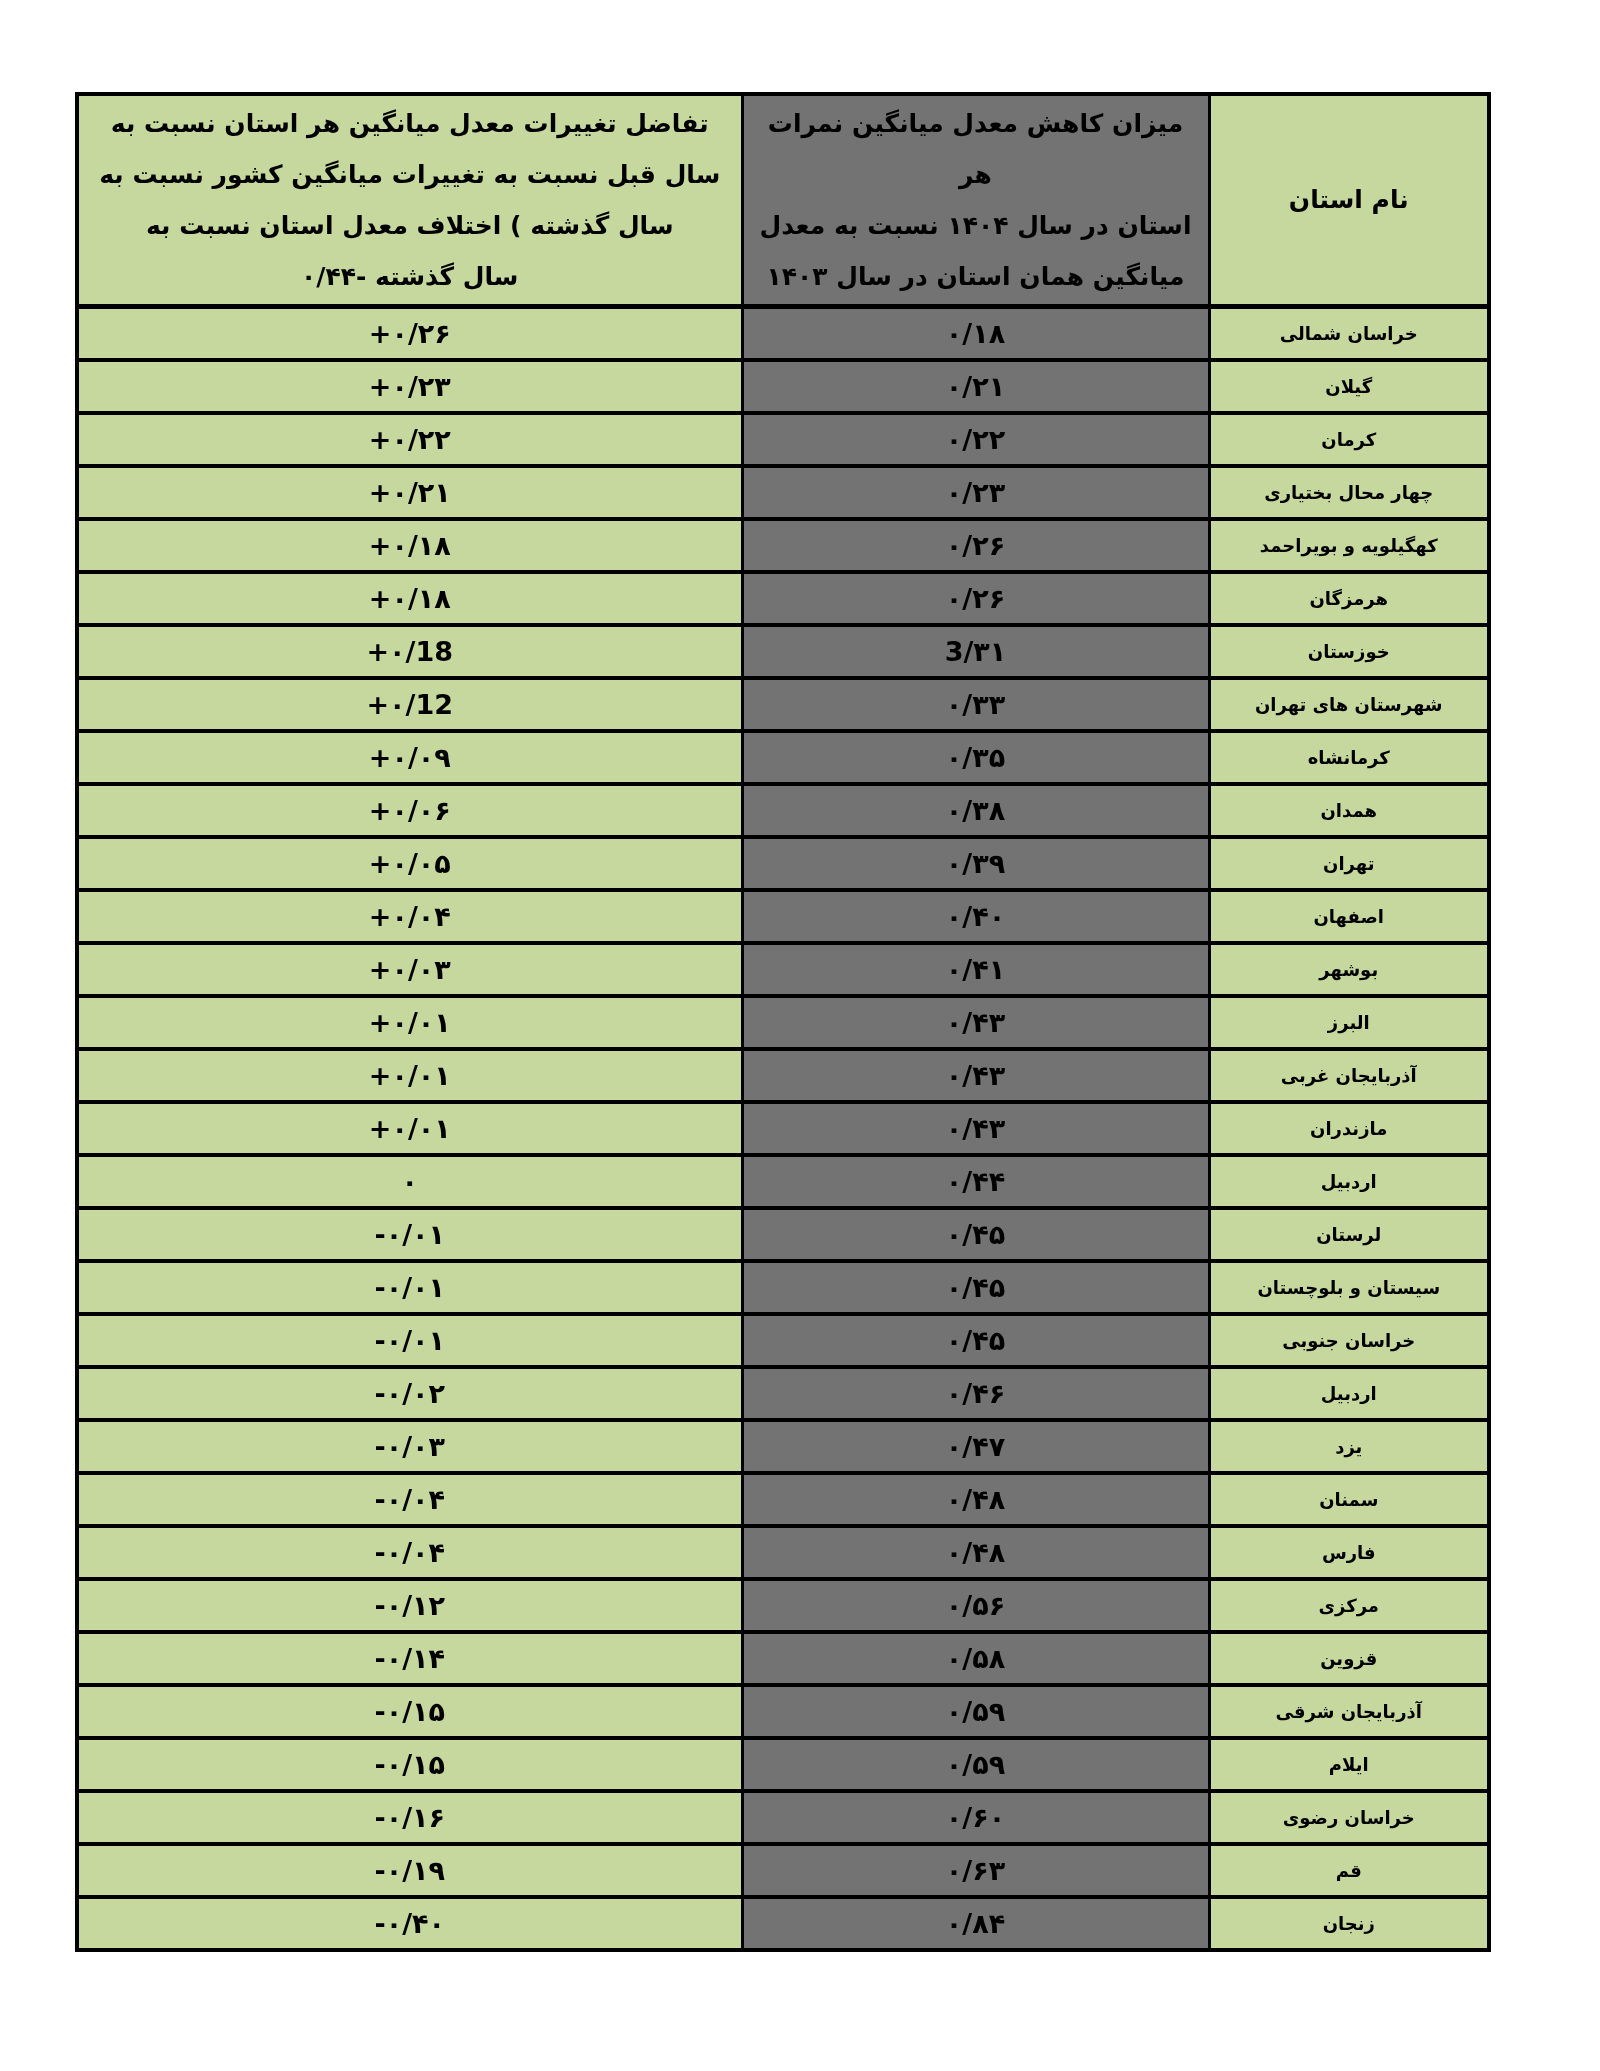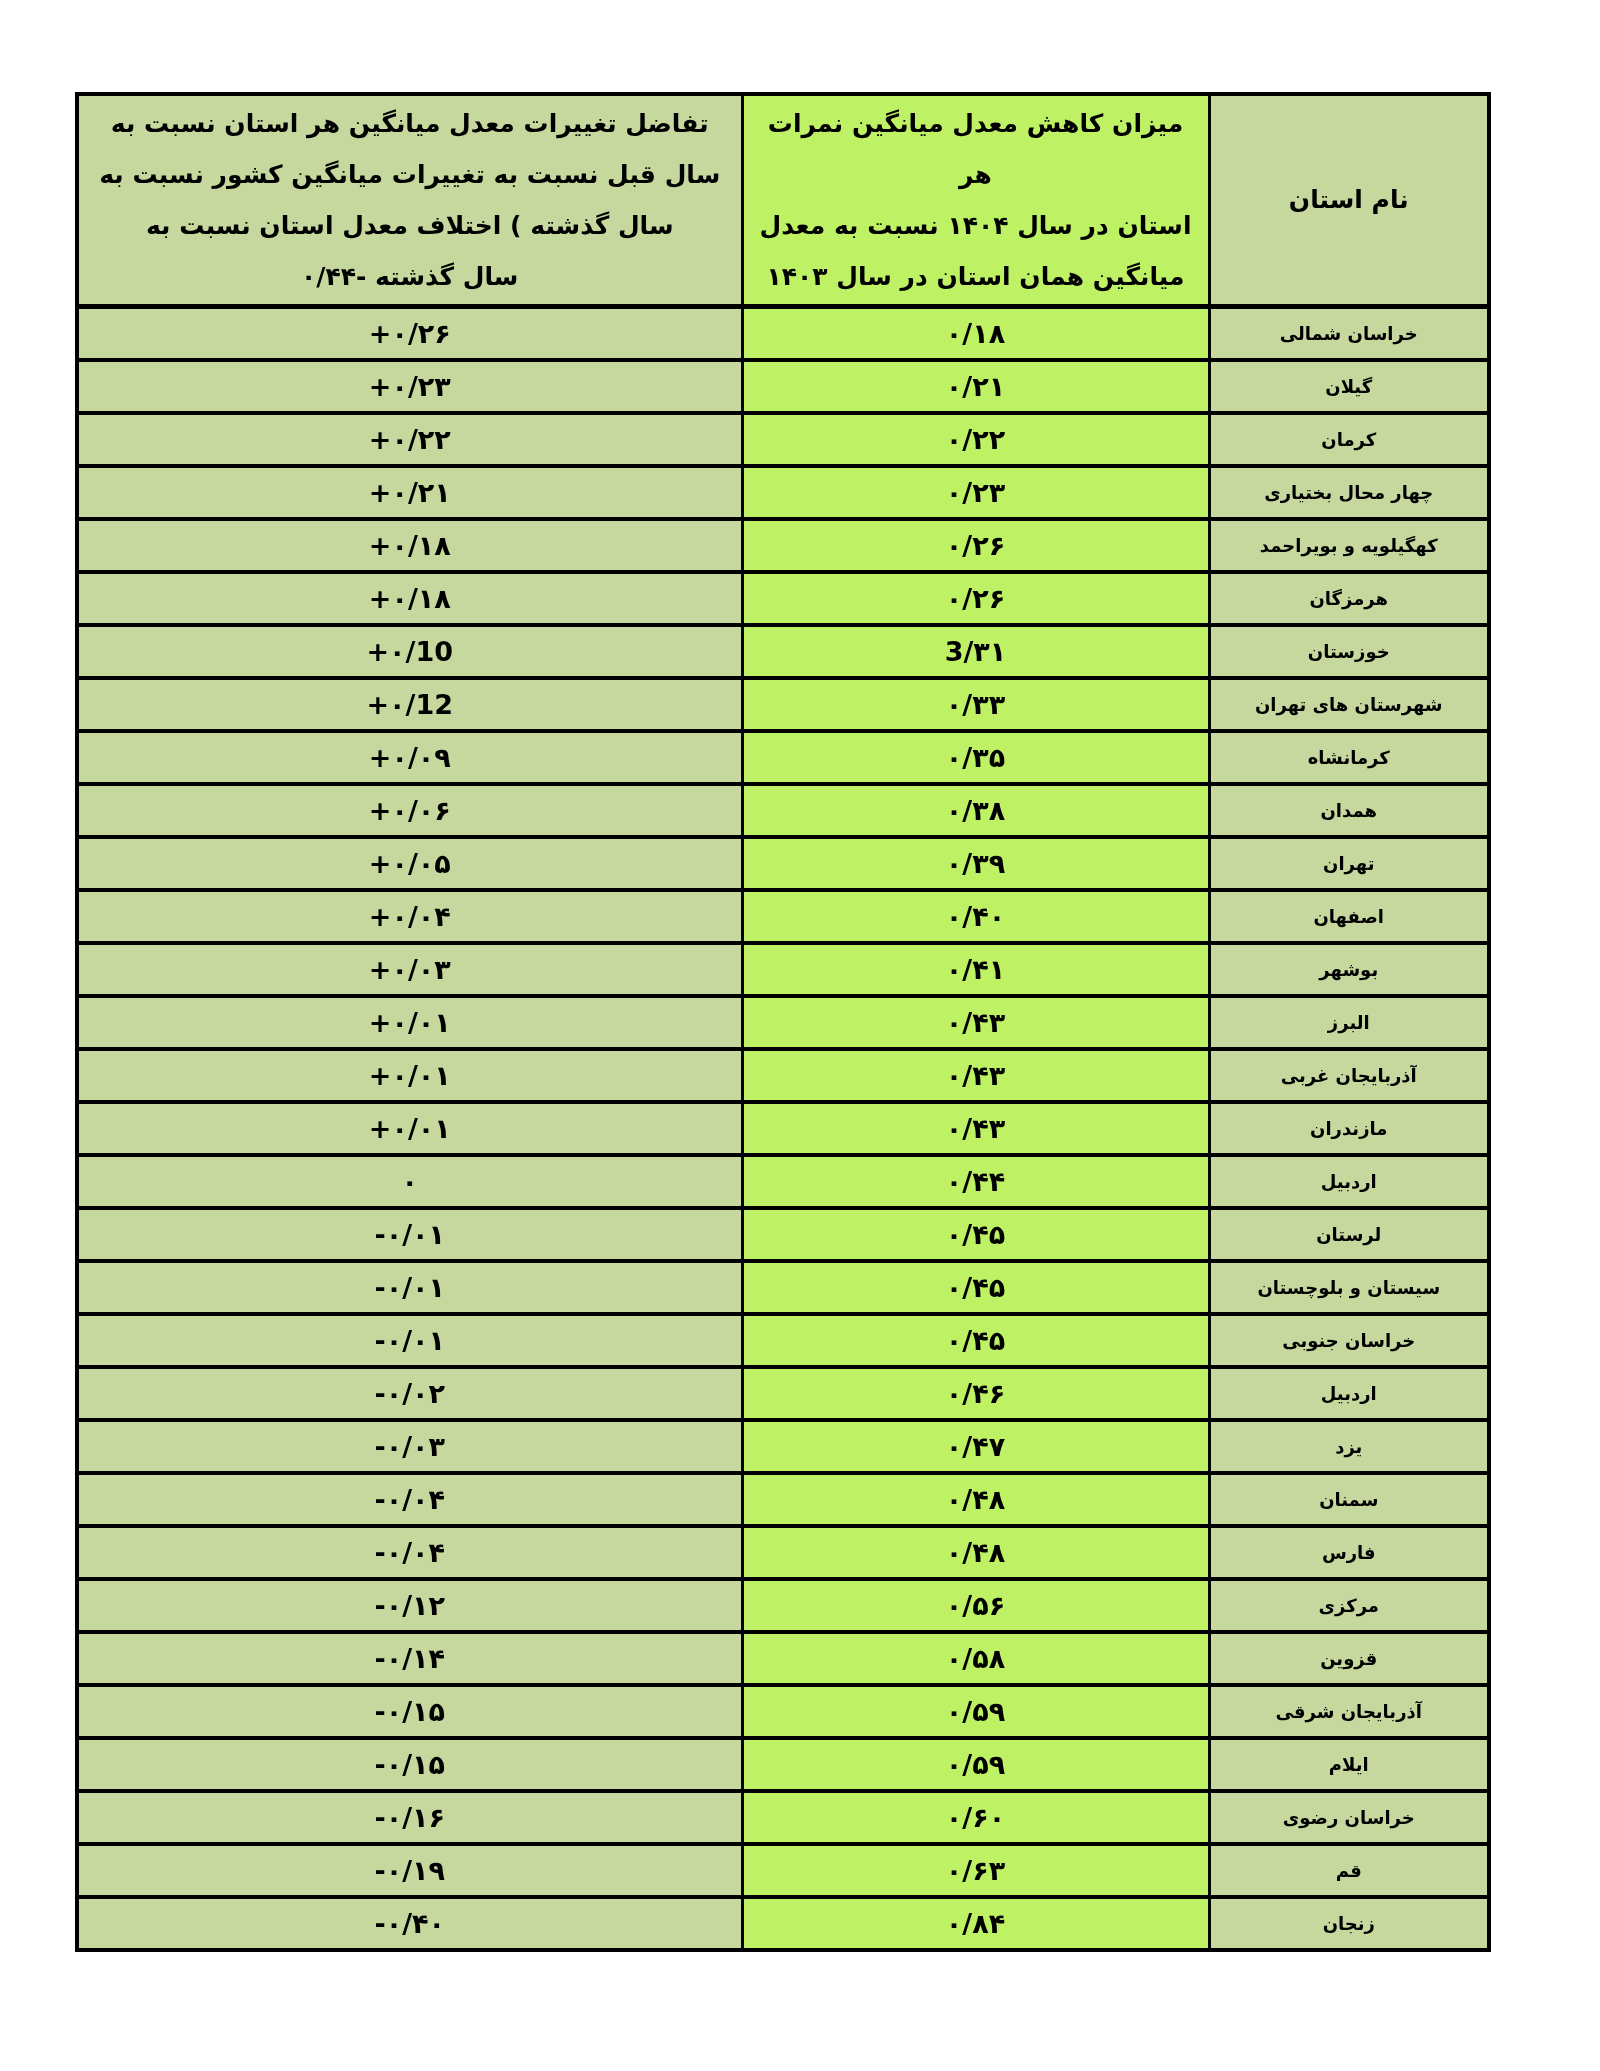--- a/index.html
+++ b/index.html
@@ -50,21 +50,21 @@
     line-height: 2.05;
     white-space: pre-line;
     border-bottom-width: 5px;
   }
   tbody td {
     height: 49px;
     font-size: 27px;
     white-space: nowrap;
   }
   .green { background: #c6d89e; }
-  .white { background: #bef264; }
+  .white { background: #737373; }
   td.name-cell {
     font-size: 18px;
   }
   td.num-cell {
     direction: ltr;
     font-size: 27px;
   }
 </style>
 </head>
 <body>
@@ -115,21 +115,21 @@
           <td class="num-cell green">+۰/۱۸</td>
         </tr>
         <tr>
           <td class="name-cell green">هرمزگان</td>
           <td class="num-cell white">۰/۲۶</td>
           <td class="num-cell green">+۰/۱۸</td>
         </tr>
         <tr>
           <td class="name-cell green">خوزستان</td>
           <td class="num-cell white">3/۳۱</td>
-          <td class="num-cell green">+۰/10</td>
+          <td class="num-cell green">+۰/18</td>
         </tr>
         <tr>
           <td class="name-cell green">شهرستان های تهران</td>
           <td class="num-cell white">۰/۳۳</td>
           <td class="num-cell green">+۰/12</td>
         </tr>
         <tr>
           <td class="name-cell green">کرمانشاه</td>
           <td class="num-cell white">۰/۳۵</td>
           <td class="num-cell green">+۰/۰۹</td>

